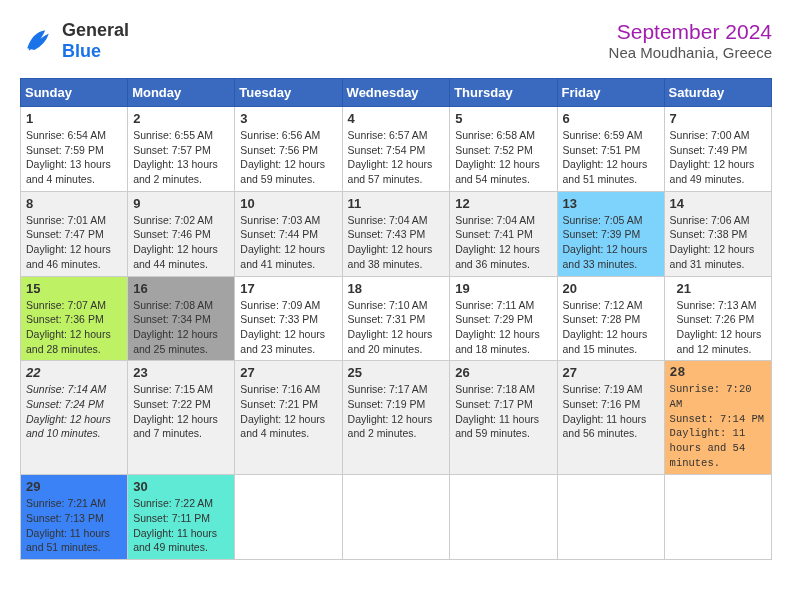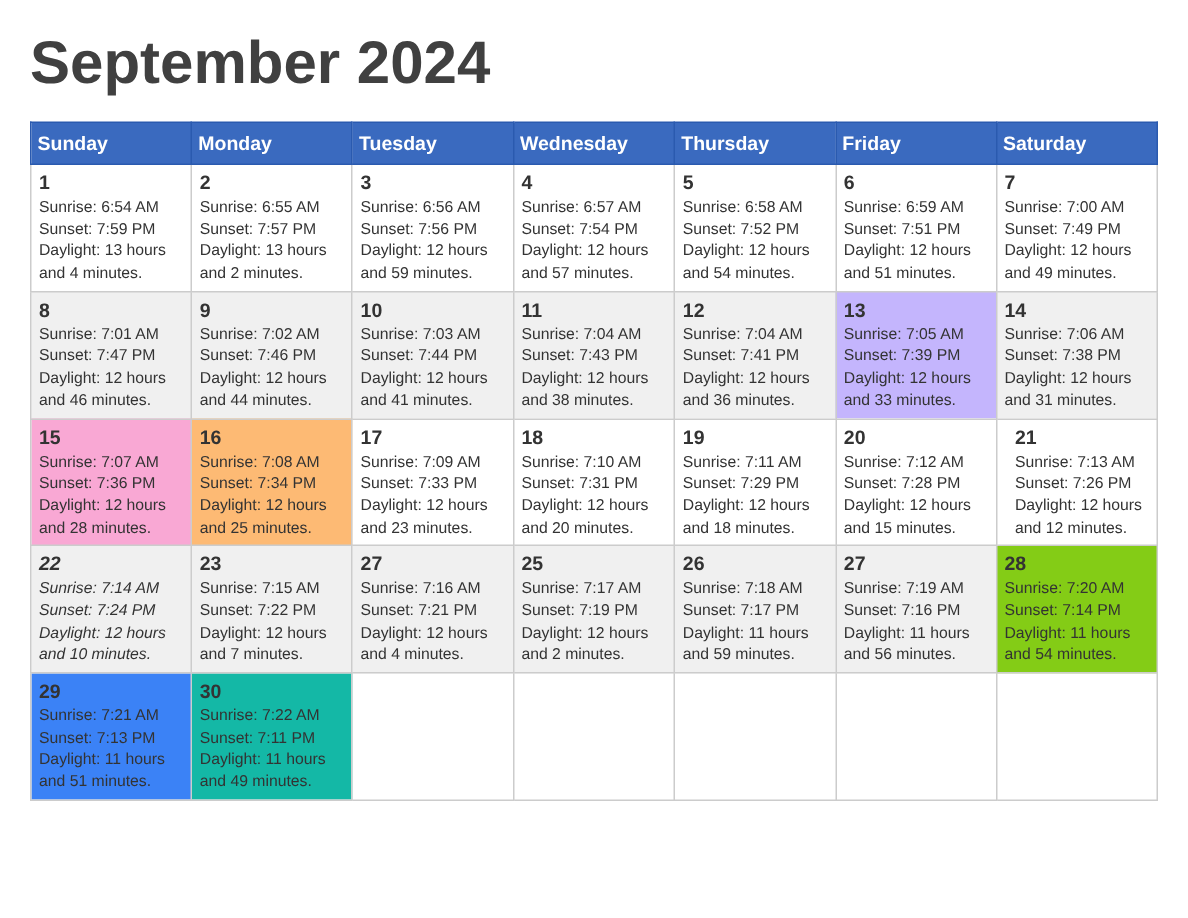--- a/index.html
+++ b/index.html
@@ -22,23 +22,23 @@
       gap: 6px;
     }
     .logo-bird {
       width: 36px;
       height: 36px;
     }
     .title-block {
       text-align: right;
     }
     .month-title {
-      font-size: 40px;
-      font-weight: bold;
-      color: #404040;
+      font-size: 21px;
+      font-weight: normal;
+      color: #a21caf;
     }
     .location {
       font-size: 15px;
       color: #555;
     }
     .calendar {
       width: 100%;
       border-collapse: collapse;
       font-size: 11px;
       border-radius: 32px;
@@ -76,22 +76,33 @@
       line-height: 1.4;
     }
     .empty {
       background: #f9f9f9;
     }
   </style>
 </head>
 <body>
 
 <div class="header">
+  <div class="logo">
+    <svg class="logo-bird" viewBox="0 0 40 40" xmlns="http://www.w3.org/2000/svg">
+      <path d="M8 28 Q14 10 28 8 Q24 18 18 22 Q26 14 32 12 Q28 24 16 30 Z" fill="#1a73e8"></path>
+      <path d="M10 30 Q20 20 30 14" stroke="#1a73e8" stroke-width="1.5" fill="none"></path>
+    </svg>
+    <div>
+      <div style="font-size:18px;font-weight:bold;color:#333;">General</div>
+      <div style="font-size:18px;font-weight:bold;color:#1a73e8;">Blue</div>
+    </div>
+  </div>
   <div class="title-block">
     <div class="month-title">September 2024</div>
+    <div class="location">Nea Moudhania, Greece</div>
   </div>
 </div>
 
 <table class="calendar">
   <thead>
     <tr>
       <th>Sunday</th>
       <th>Monday</th>
       <th>Tuesday</th>
       <th>Wednesday</th>
@@ -193,47 +204,47 @@
         </div>
       </td>
         <td style="background: rgb(240, 240, 240);">
         <span class="day-num">12</span>
         <div class="day-info">
           Sunrise: 7:04 AM<br>
           Sunset: 7:41 PM<br>
           Daylight: 12 hours and 36 minutes.
         </div>
       </td>
-        <td style="background: #c4b5fd;">
+        <td style="background: #7dd3fc;">
         <span class="day-num">13</span>
         <div class="day-info">
           Sunrise: 7:05 AM<br>
           Sunset: 7:39 PM<br>
           Daylight: 12 hours and 33 minutes.
         </div>
       </td>
         <td style="background: rgb(240, 240, 240);">
         <span class="day-num">14</span>
         <div class="day-info">
           Sunrise: 7:06 AM<br>
           Sunset: 7:38 PM<br>
           Daylight: 12 hours and 31 minutes.
         </div>
       </td>
       </tr>
       <tr>
-        <td style="background: #f9a8d4;">
+        <td style="background: #bef264;">
         <span class="day-num">15</span>
         <div class="day-info">
           Sunrise: 7:07 AM<br>
           Sunset: 7:36 PM<br>
           Daylight: 12 hours and 28 minutes.
         </div>
       </td>
-        <td style="background: #fdba74;">
+        <td style="background: #a3a3a3;">
         <span class="day-num">16</span>
         <div class="day-info">
           Sunrise: 7:08 AM<br>
           Sunset: 7:34 PM<br>
           Daylight: 12 hours and 25 minutes.
         </div>
       </td>
         <td style="background: rgb(255, 255, 255);">
         <span class="day-num">17</span>
         <div class="day-info">
@@ -317,39 +328,39 @@
         </div>
       </td>
         <td style="background: rgb(240, 240, 240);">
         <span class="day-num">27</span>
         <div class="day-info">
           Sunrise: 7:19 AM<br>
           Sunset: 7:16 PM<br>
           Daylight: 11 hours and 56 minutes.
         </div>
       </td>
-        <td style="background: #84cc16;">
+        <td style="background: #fdba74; font-family: Liberation Mono, monospace;">
         <span class="day-num">28</span>
         <div class="day-info">
           Sunrise: 7:20 AM<br>
           Sunset: 7:14 PM<br>
           Daylight: 11 hours and 54 minutes.
         </div>
       </td>
       </tr>
       <tr>
         <td style="background: #3b82f6;">
         <span class="day-num">29</span>
         <div class="day-info">
           Sunrise: 7:21 AM<br>
           Sunset: 7:13 PM<br>
           Daylight: 11 hours and 51 minutes.
         </div>
       </td>
-        <td style="background: #14b8a6;">
+        <td style="background: #5eead4;">
         <span class="day-num">30</span>
         <div class="day-info">
           Sunrise: 7:22 AM<br>
           Sunset: 7:11 PM<br>
           Daylight: 11 hours and 49 minutes.
         </div>
       </td>
         <td class="empty" style="background: rgb(255, 255, 255);"></td>
         <td class="empty" style="background: rgb(255, 255, 255);"></td>
         <td class="empty" style="background: rgb(255, 255, 255);"></td>

